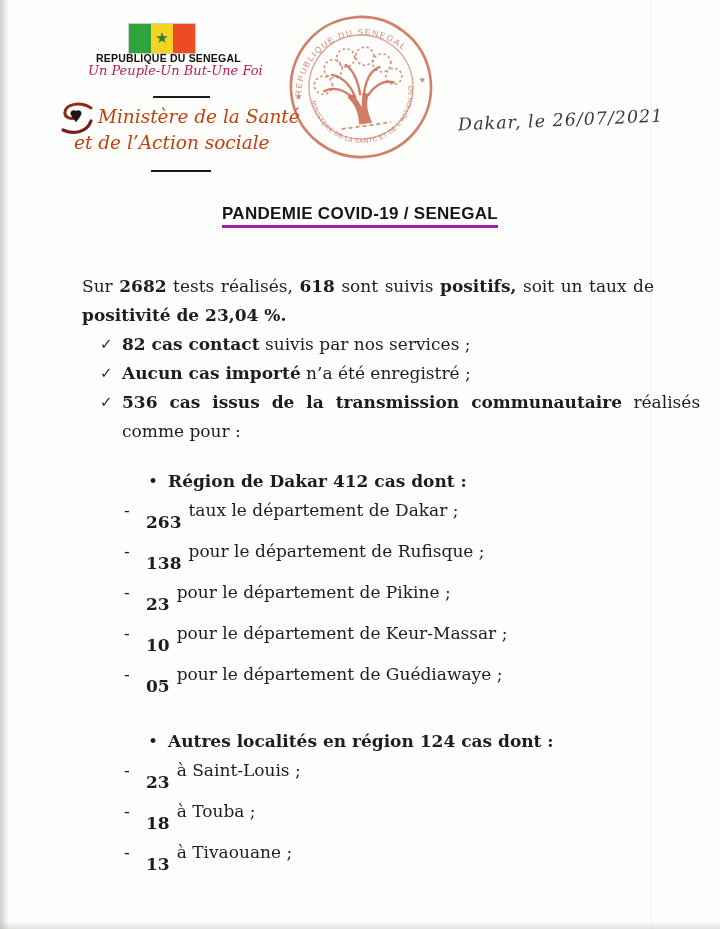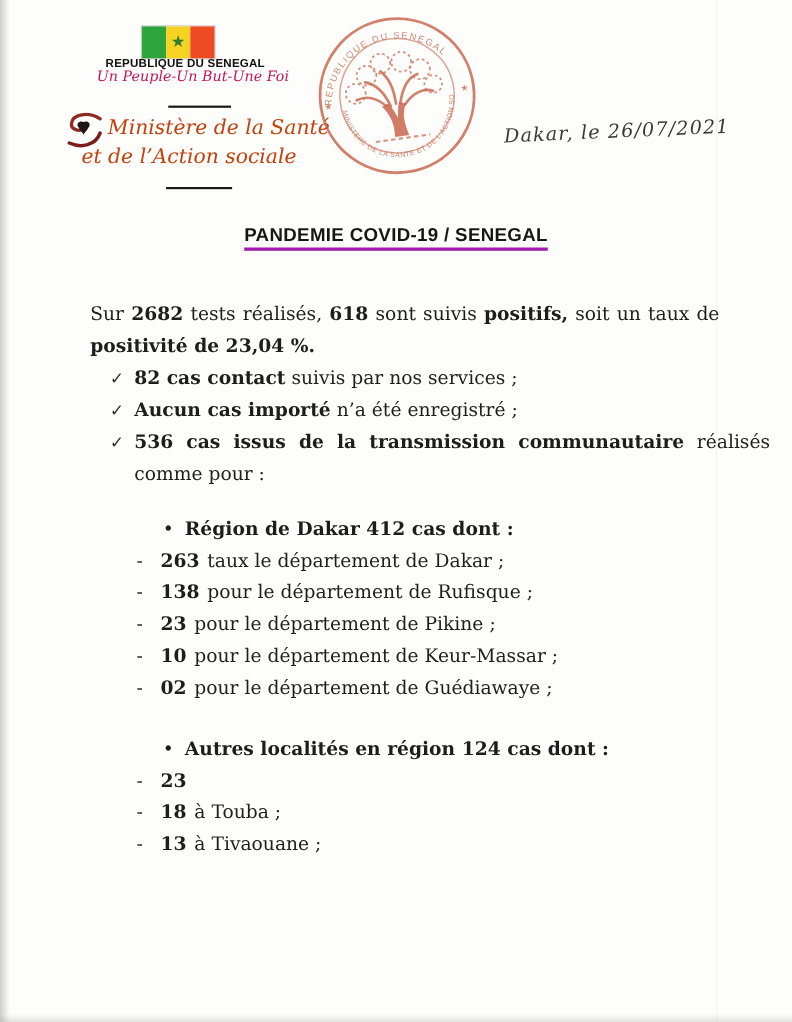--- a/index.html
+++ b/index.html
@@ -50,21 +50,21 @@
   .chk .ck{width:22px;flex:none;font-family:"DejaVu Sans",sans-serif;font-size:15px;color:#2a2a2a;}
   .chk .ctext{flex:1;}
   .chk .l1{display:block;word-spacing:6px;white-space:nowrap;}
   .chk .l2{display:block;}
   .sec1{margin-top:21px;}
   .sec2{margin-top:26px;}
   .bullet-head{padding-left:66px;white-space:nowrap;}
   .bullet-head .bgl{display:inline-block;width:20px;font-size:17px;}
   .dash-item{display:flex;padding-left:42px;white-space:nowrap;}
   .dash-item .dash{width:22px;flex:none;}
-  .dash-item .num{margin-right:7px;}
+  .dash-item .num{margin-right:7px;margin-top:12px;}
 </style>
 </head>
 <body>
 
 <div class="paper">
 
   <div class="edge-left"></div>
   <div class="edge-bottom"></div>
   <div class="edge-line"></div>
 
@@ -180,32 +180,33 @@
         <b class="num">23</b>
         <span>pour le département de Pikine ;</span>
       </div>
       <div class="dash-item">
         <span class="dash">-</span>
         <b class="num">10</b>
         <span>pour le département de Keur-Massar ;</span>
       </div>
       <div class="dash-item">
         <span class="dash">-</span>
-        <b class="num">02</b>
+        <b class="num">05</b>
         <span>pour le département de Guédiawaye ;</span>
       </div>
     </div>
 
     <div class="sec2">
       <div class="bullet-head">
         <span class="bgl">•</span><b>Autres localités en région 124 cas dont :</b>
       </div>
       <div class="dash-item">
         <span class="dash">-</span>
         <b class="num">23</b>
+        <span>à Saint-Louis ;</span>
       </div>
       <div class="dash-item">
         <span class="dash">-</span>
         <b class="num">18</b>
         <span>à Touba ;</span>
       </div>
       <div class="dash-item">
         <span class="dash">-</span>
         <b class="num">13</b>
         <span>à Tivaouane ;</span>

